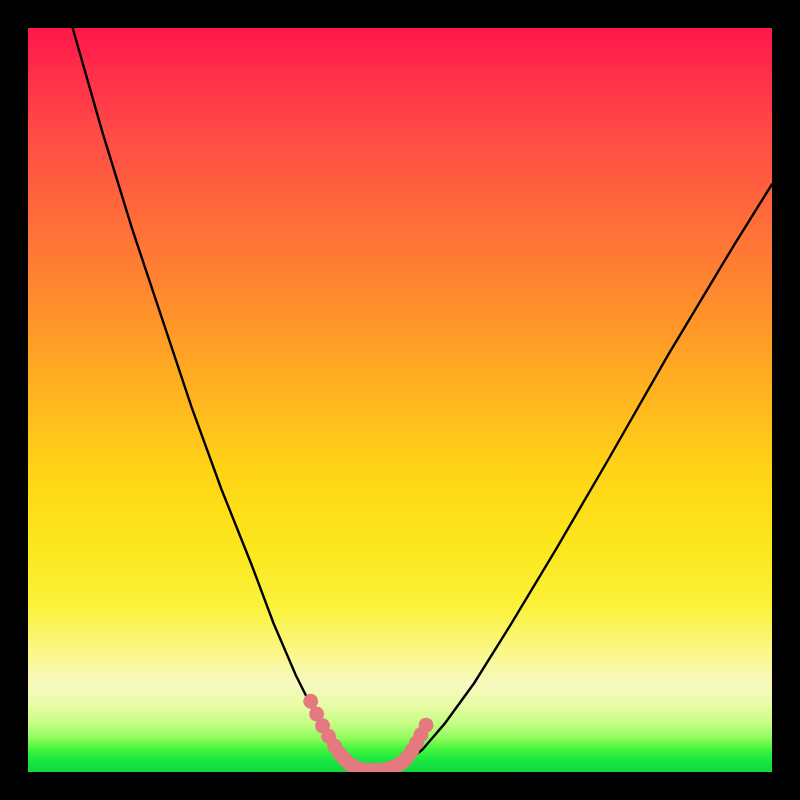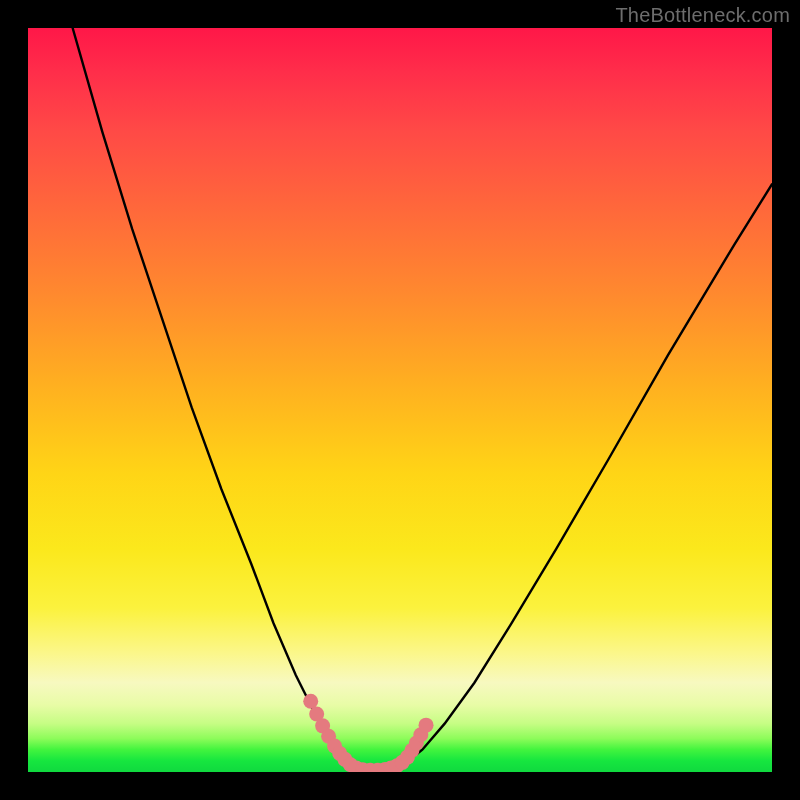--- a/index.html
+++ b/index.html
@@ -97,14 +97,13 @@
           <circle cx="369.02" cy="737.68" r="7.5" fill="#e47a7f"></circle>
           <circle cx="374.23" cy="734.33" r="7.5" fill="#e47a7f"></circle>
           <circle cx="379.44" cy="729.12" r="7.5" fill="#e47a7f"></circle>
           <circle cx="383.90" cy="722.42" r="7.5" fill="#e47a7f"></circle>
           <circle cx="388.37" cy="714.98" r="7.5" fill="#e47a7f"></circle>
           <circle cx="392.83" cy="706.80" r="7.5" fill="#e47a7f"></circle>
           <circle cx="398.04" cy="697.13" r="7.5" fill="#e47a7f"></circle>
         </g>
     </svg>
   </div>
-  <div class="watermark">TheBottleneck.com</div>
 </div>
 
 </body></html>

